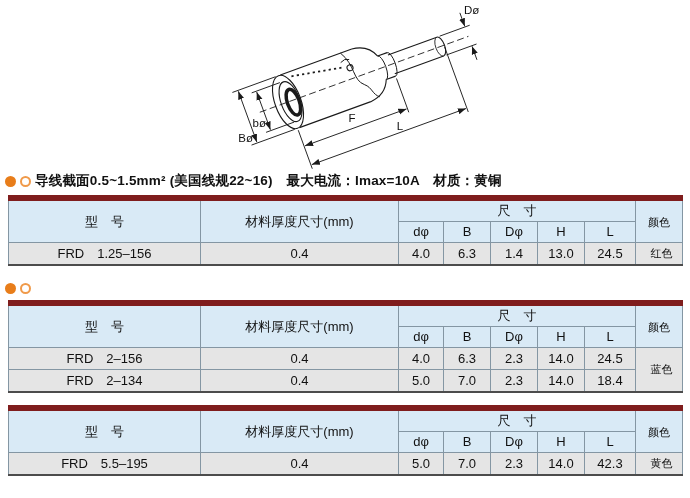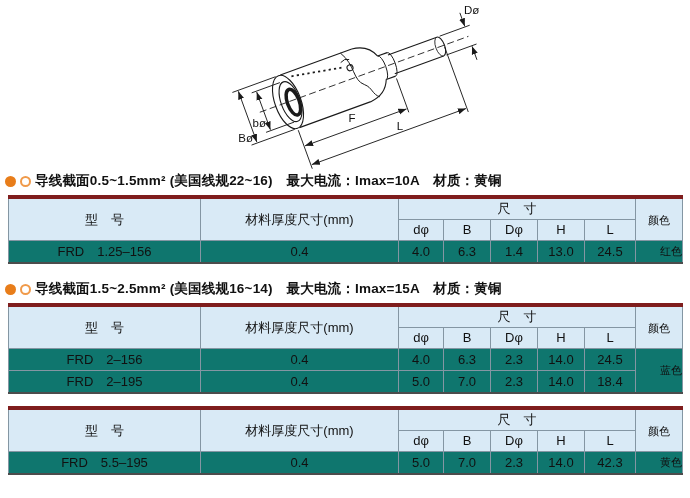--- a/index.html
+++ b/index.html
@@ -20,30 +20,30 @@
   .sect-3 { margin-top:12px; }
   .dot { display:inline-block; border-radius:50%; margin-right:4px; flex:0 0 auto; }
   .dot.filled { width:11px; height:11px; background:#e87d1a; }
   .dot.open   { width:7px;  height:7px;  border:2px solid #f09a4a; background:#fff; }
   .section-title { letter-spacing:0.2px; }
 
   table.spec-table {
     border-collapse:collapse; table-layout:fixed;
     width:674px; margin:6px 0 0 8px;
     font-size:13px; text-align:center;
-    border-top:4px solid #7f1d1d; border-bottom:2px solid #4c4c4c;
+    border-top:6px solid #7f1d1d; border-bottom:2px solid #4c4c4c;
   }
   .spec-table th, .spec-table td {
     border:1px solid #8496a3; padding:0; font-weight:normal;
     white-space:nowrap; overflow:hidden;
   }
   .spec-table thead th { background:#d9eaf6; height:20px; line-height:20px; }
-  .spec-table tbody td { background:#0f766e; height:21px; line-height:21px; }
+  .spec-table tbody td { background:#e5e5e5; height:21px; line-height:21px; }
   .spec-table td.color-cell, .spec-table th.color-cell { font-size:11px; }
-  .spec-table td.color-cell { text-align:right; padding-left:5px;margin-left:12px; }
+  .spec-table td.color-cell { text-align:center; padding-left:5px;margin-left:12px; }
 </style>
 </head>
 <body>
 
 <div class="drawing">
   <svg width="690" height="170" viewBox="0 0 690 170">
     <defs>
       <marker id="arr" viewBox="0 0 10 8" markerWidth="9" markerHeight="7.2" refX="9" refY="4" orient="auto-start-reverse" markerUnits="userSpaceOnUse">
         <path d="M0,0.6 L9,4 L0,7.4 Z" fill="#1a1a1a"></path>
       </marker>
@@ -151,21 +151,20 @@
         <td class="color-cell">红色</td>
       </tr>
     </tbody>
   </table>
 </div>
 
 <div class="section sect-2">
   <div class="section-header">
     <span class="dot filled"></span>
     <span class="dot open"></span>
-    <span class="section-title">导线截面1.5~2.5mm² (美国线规16~14)　最大电流：Imax=15A　材质：黄铜</span>
   </div>
   <table class="spec-table">
     <colgroup>
       <col style="width:192px">
         <col style="width:198px">
       <col style="width:45px">
         <col style="width:47px">
         <col style="width:47px">
         <col style="width:47px">
         <col style="width:51px">
@@ -191,21 +190,21 @@
         <td>FRD　2–156</td>
         <td>0.4</td>
         <td>4.0</td>
         <td>6.3</td>
         <td>2.3</td>
         <td>14.0</td>
         <td>24.5</td>
         <td rowspan="2" class="color-cell">蓝色</td>
       </tr>
       <tr>
-        <td>FRD　2–195</td>
+        <td>FRD　2–134</td>
         <td>0.4</td>
         <td>5.0</td>
         <td>7.0</td>
         <td>2.3</td>
         <td>14.0</td>
         <td>18.4</td>
       </tr>
     </tbody>
   </table>
 </div>

